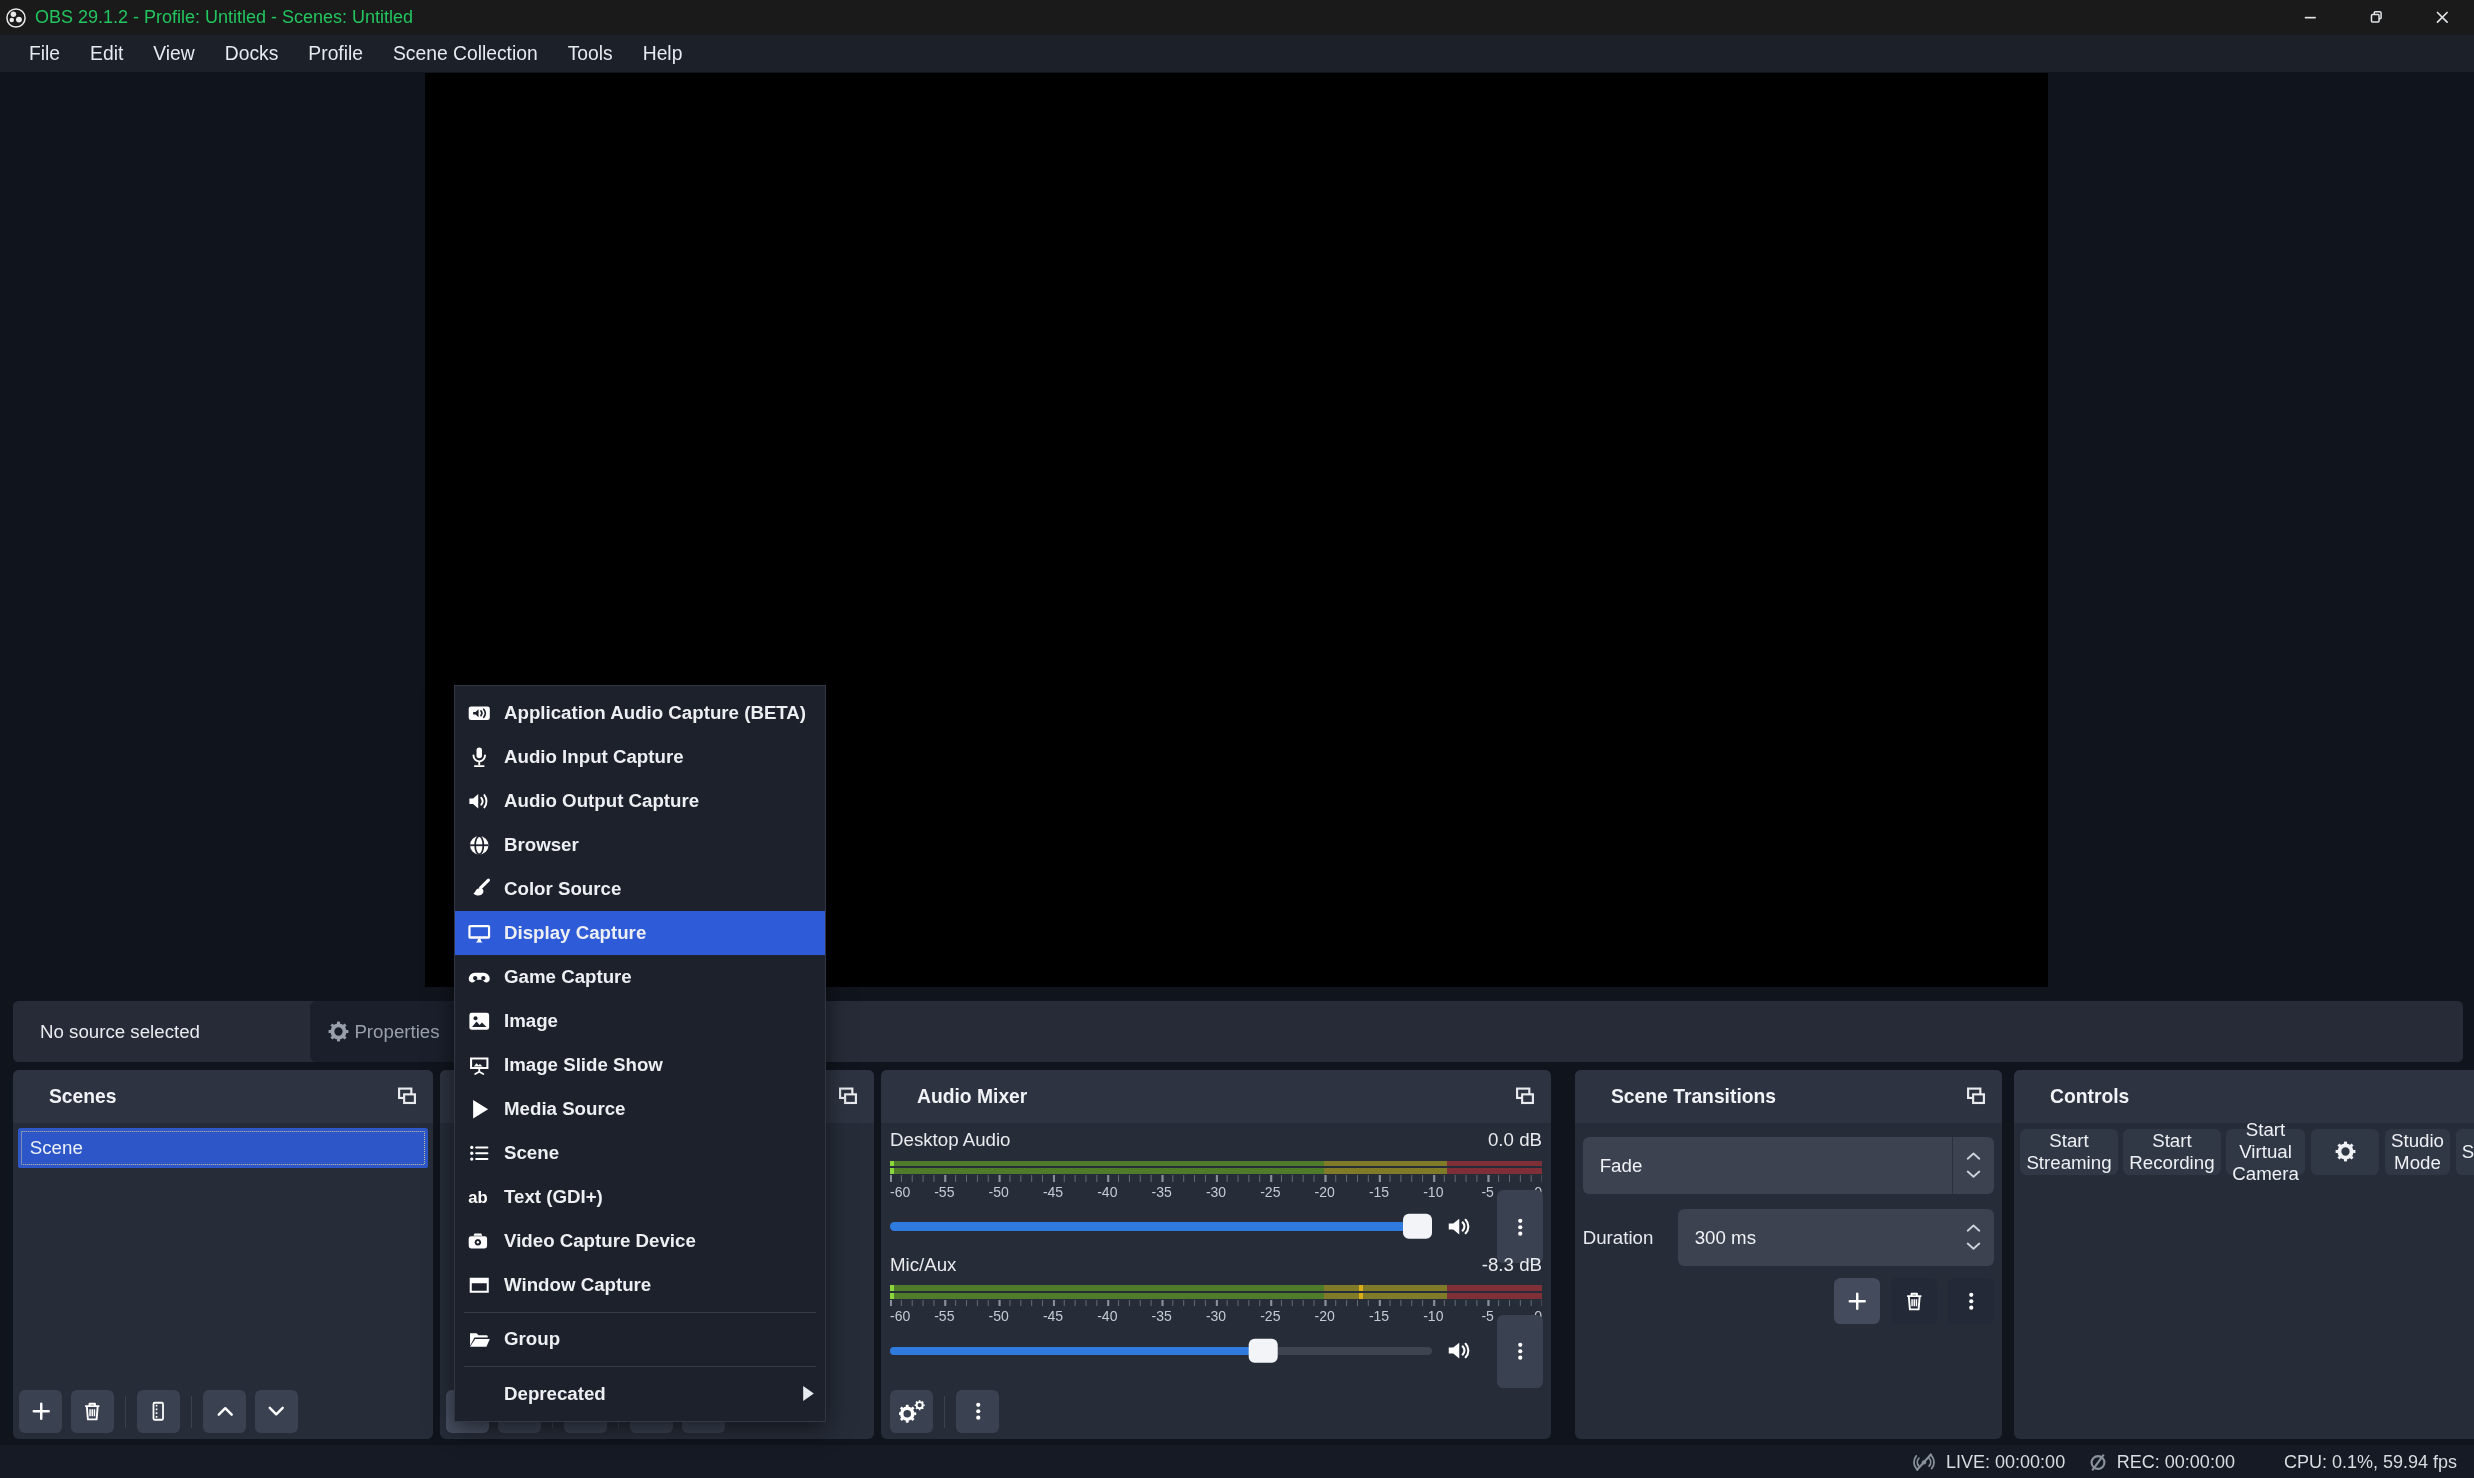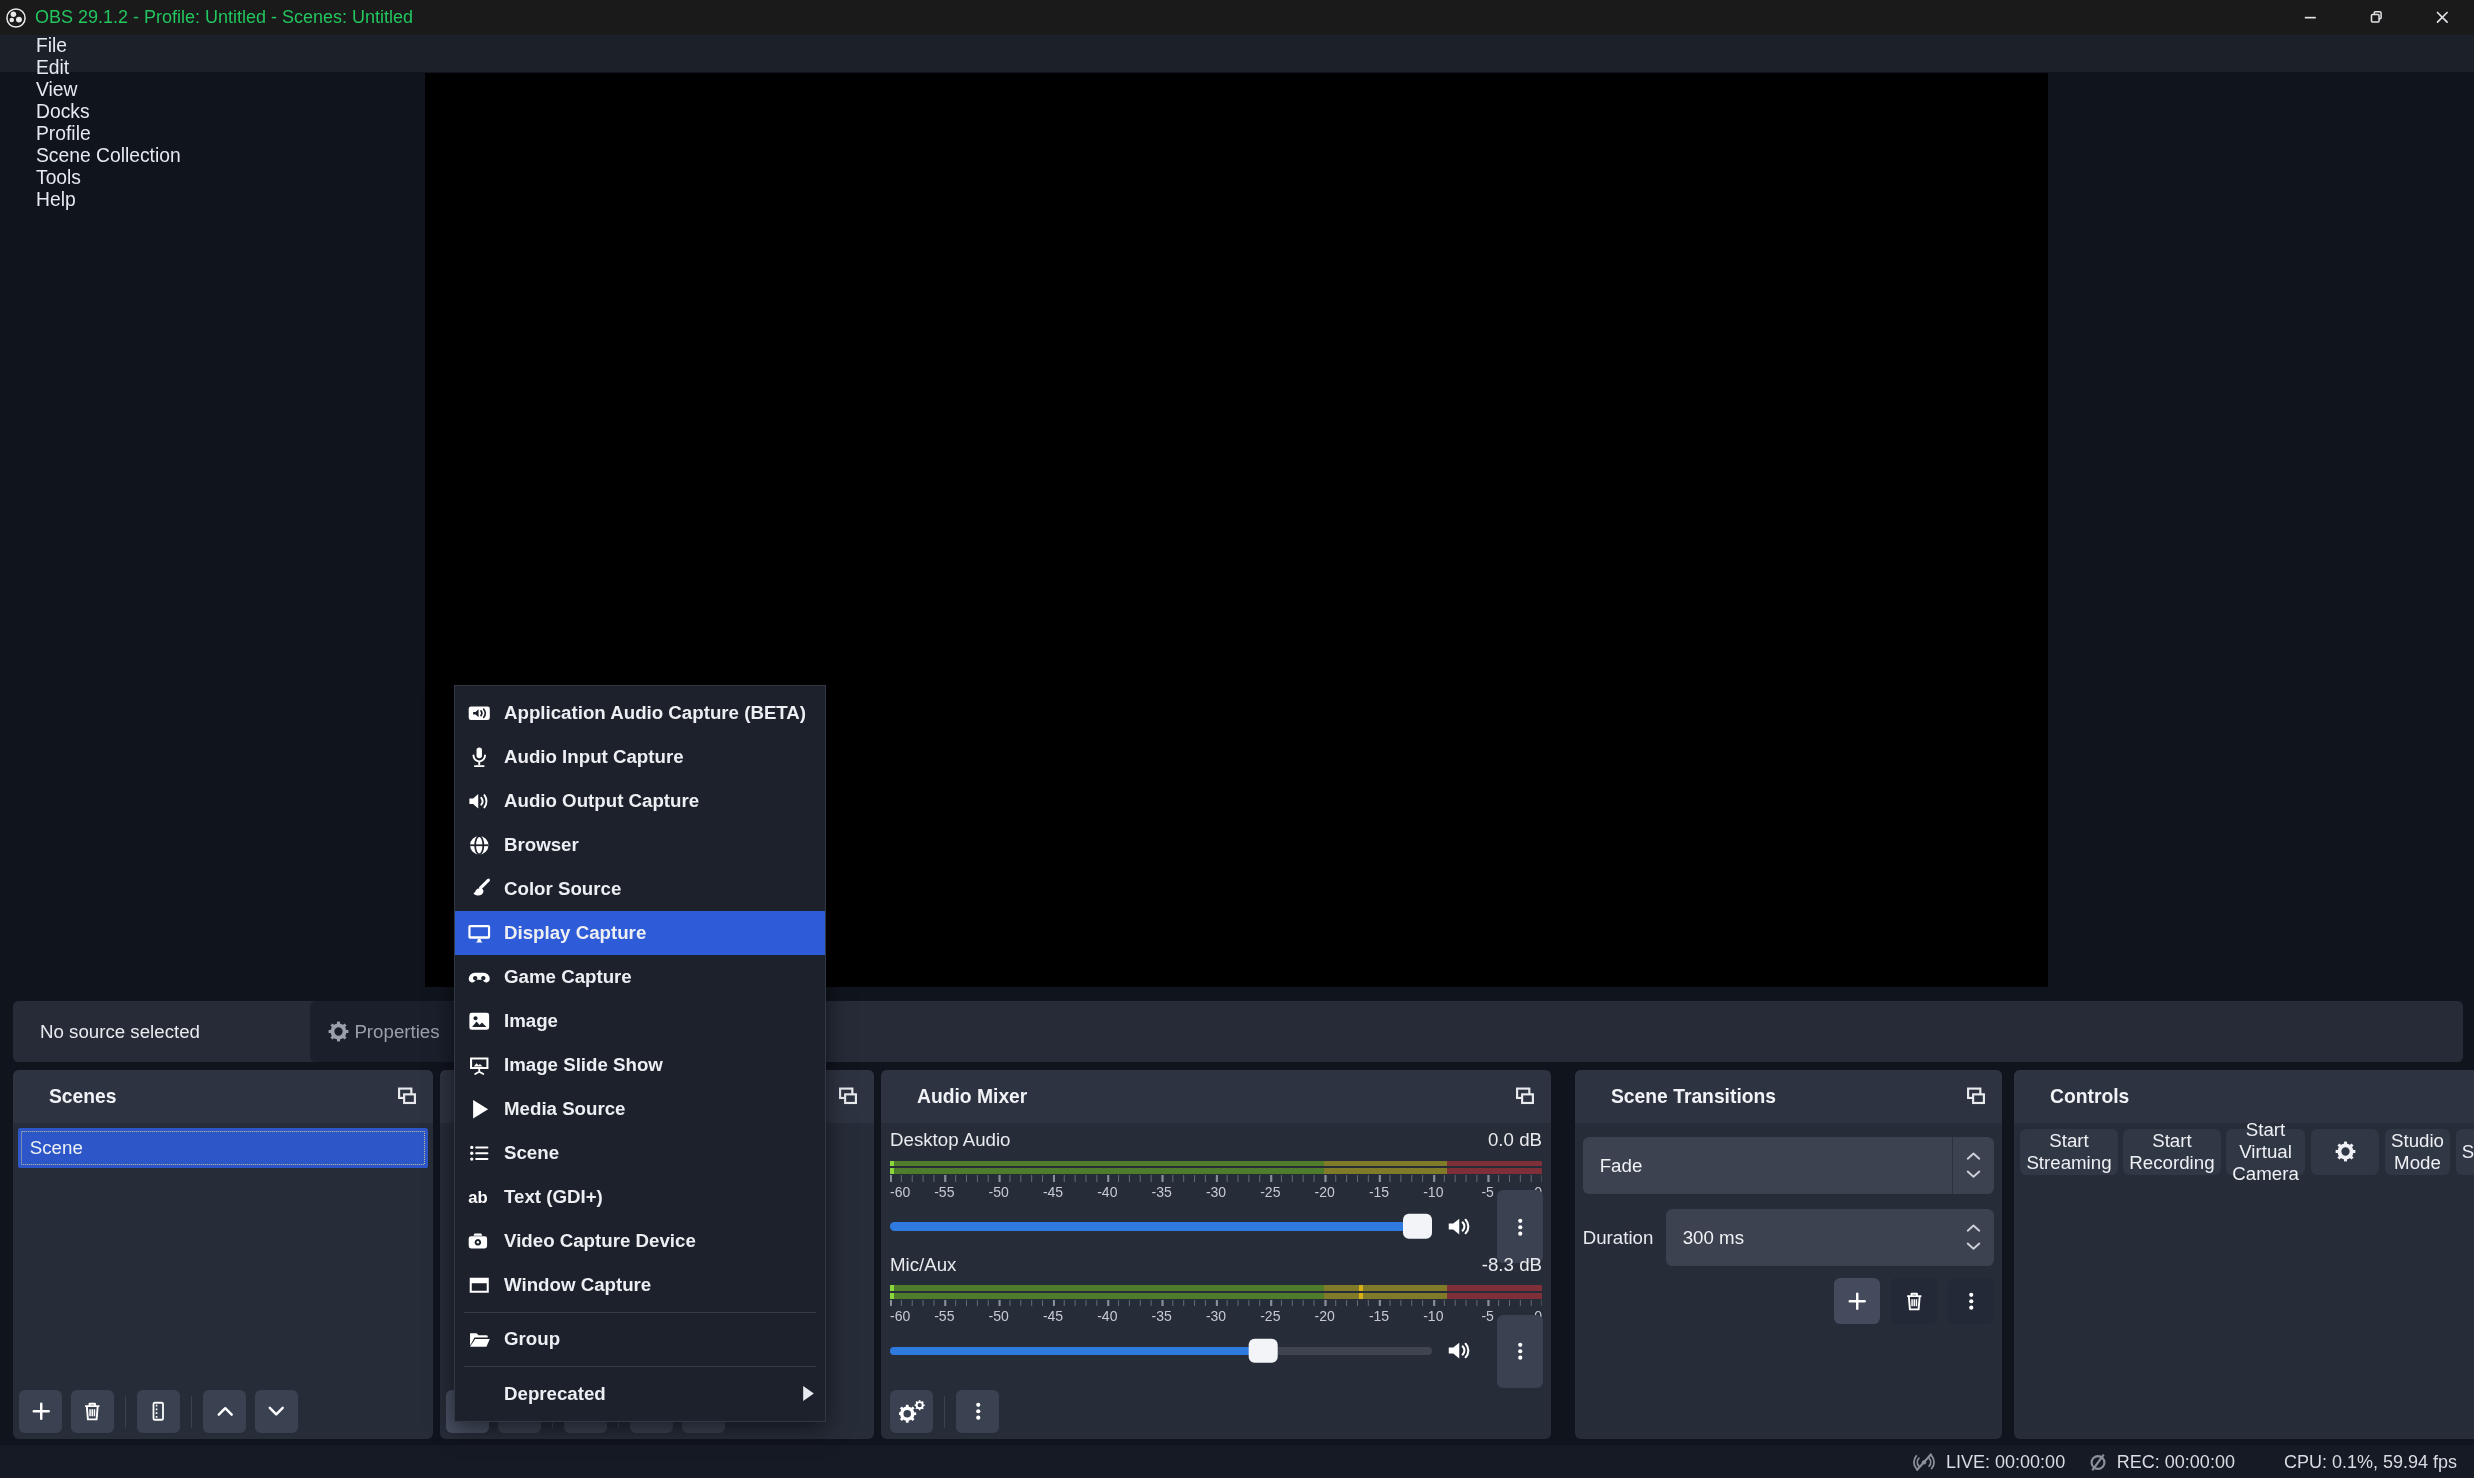--- a/index.html
+++ b/index.html
@@ -10,21 +10,21 @@
   
   .titlebar{position:absolute;left:0;top:0;width:100%;height:35px;background:#1a1a1a;
             display:flex;align-items:center;}
   .obs-logo{margin-left:5.2px;}
   .title{margin-left:7.7px;font-size:18px;color:#22c55e;white-space:nowrap;}
   .winbtns{margin-left:auto;display:flex;height:100%;}
   .wbtn{width:66px;height:100%;display:flex;align-items:center;justify-content:center;background:transparent;border:none;}
 
   
   .menubar{position:absolute;top:35px;left:0;width:100%;height:37px;background:#1b2029;
-           display:flex;padding-left:21px;box-sizing:border-box;flex-direction:column;}
+           display:flex;align-items:center;padding-left:14px;box-sizing:border-box;}
   .mitem{font-size:19.3px;color:#e6e9ee;padding:0 15px;height:100%;display:flex;align-items:center;}
 
   
   .preview{position:absolute;left:425px;top:73px;width:1623px;height:914px;background:#000;}
 
   
   .contextbar{position:absolute;left:13px;top:1001px;width:2450px;height:61px;background:#262b37;
               border-radius:5.2px;display:flex;align-items:center;}
   .ctx-status{margin-left:27px;font-size:18.7px;color:#e9ebee;}
   .props-btn{position:absolute;left:297px;top:0;width:147px;height:61px;background:#1a1f2b;border:none;
@@ -80,21 +80,21 @@
             border-radius:6.4px;color:#fff;display:flex;align-items:center;justify-content:center;}
   .mixer-footer{position:absolute;left:9px;bottom:5.8px;display:flex;align-items:center;gap:8.4px;}
 
   
   .trans-body{padding:14px 7.7px 0 7.7px;}
   .combo{height:57px;background:#3c4250;border-radius:6.4px;display:flex;align-items:center;position:relative;}
   .combo .val,.spinbox .val{margin-left:17px;font-size:18.7px;color:#f0f2f5;}
   .spin{position:absolute;right:0;top:0;bottom:0;width:41px;display:flex;flex-direction:column;
         align-items:center;justify-content:center;gap:7.7px;}
   .spin.sep{border-left:1.3px solid #2b3140;}
-  .dur-row{display:flex;align-items:center;margin-top:15px;}
+  .dur-row{display:flex;align-items:center;margin-top:15px;gap:12px;}
   .dur-label{width:83px;font-size:18.7px;color:#e7e9ee;}
   .spinbox{flex:1;height:57px;background:#3c4250;border-radius:6.4px;display:flex;align-items:center;position:relative;}
   .trans-btns{display:flex;justify-content:flex-end;gap:11px;margin-top:12.2px;}
   .trans-btns .tbtn{width:46px;height:46px;border-radius:6.4px;}
   .trans-btns .tbtn.light{background:#444b5c;}
   .trans-btns .tbtn.dark{background:#232937;}
 
   
   .controls-body{padding:5.8px 6.4px;display:flex;flex-direction:row;gap:5.8px;}
   .cbtn{height:46px;background:#313845;border:none;border-radius:6.4px;color:#eef0f4;font-size:18.7px;

